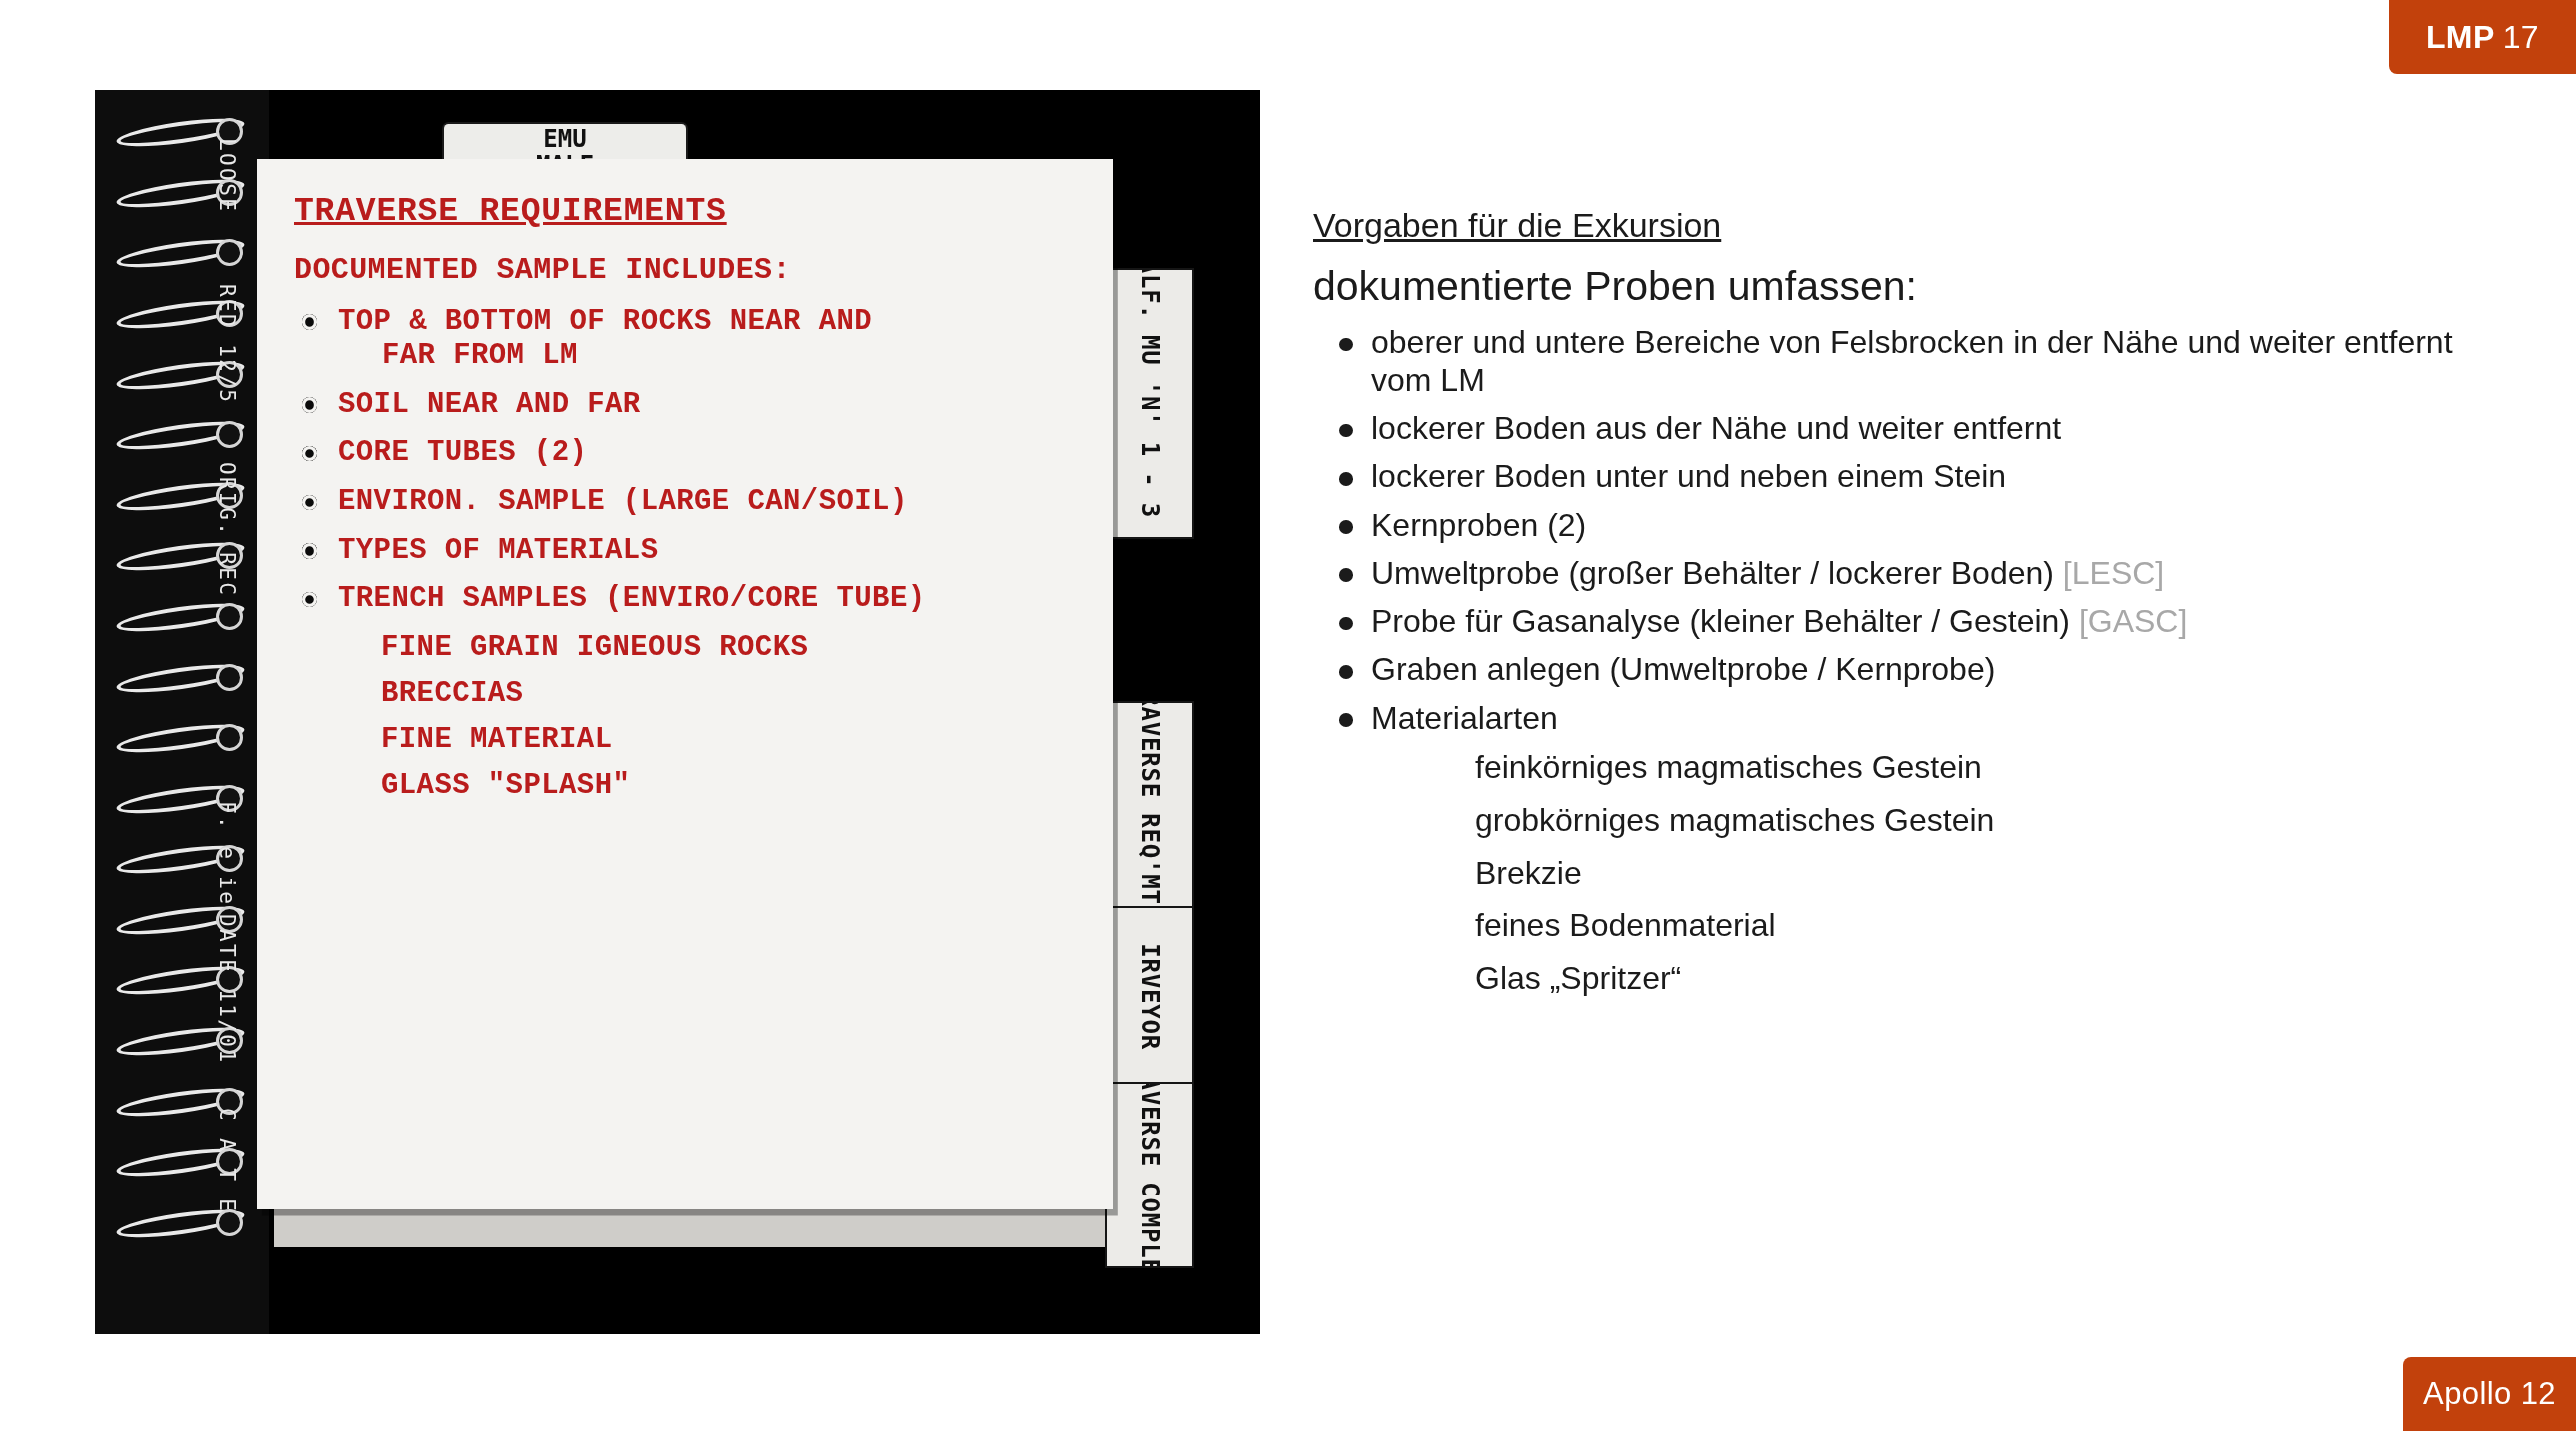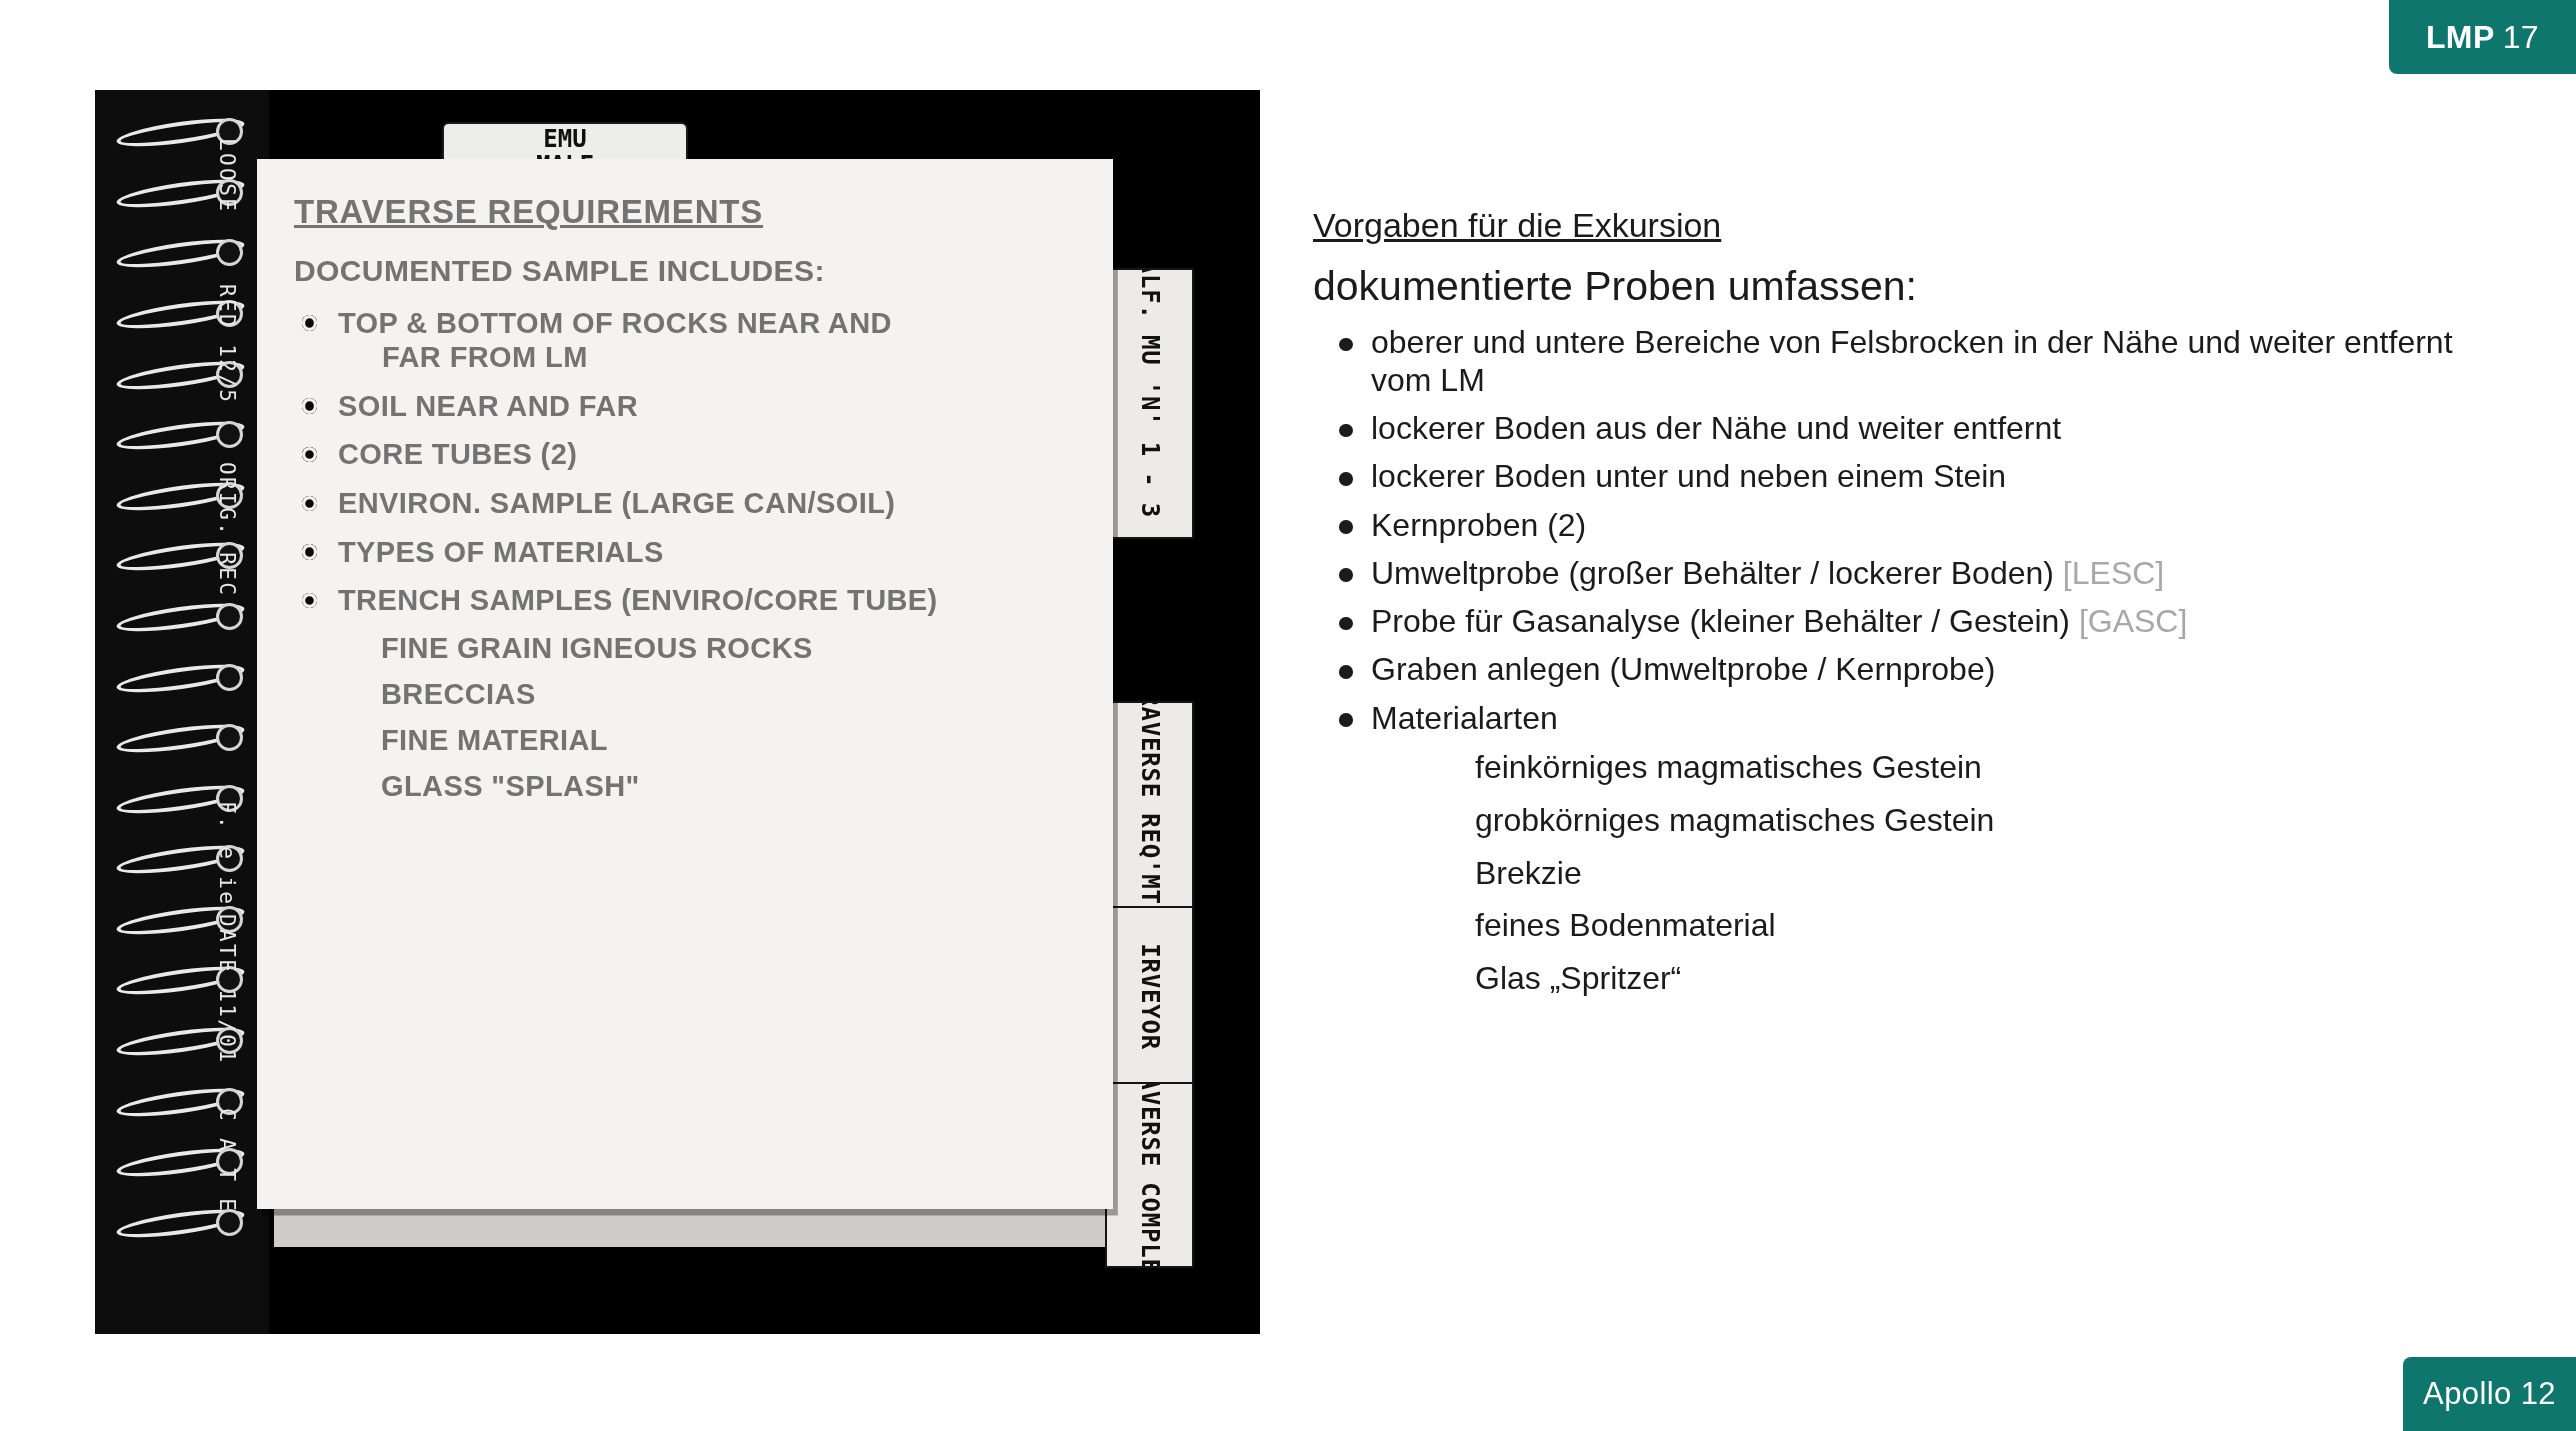--- a/index.html
+++ b/index.html
@@ -11,21 +11,21 @@
     width: 2576px;
     height: 1431px;
     position: relative;
     font-family: "Liberation Sans", sans-serif;
     overflow: hidden;
   }
 
   
   .corner-badge {
     position: absolute;
-    background: #0f766e;
+    background: #c2410c;
     color: #ffffff;
     display: flex;
     align-items: center;
     justify-content: center;
     letter-spacing: 0.4px;
   }
   #badge-top {
     top: 0;
     right: 0;
     width: 187px;
@@ -167,22 +167,22 @@
   #side-tab-2 { top: 611px;  height: 206px; }
   #side-tab-3 { top: 816px; height: 178px; }
   #side-tab-4 { top: 992px; height: 182px; }
 
   
   #card-content {
     position: absolute;
     left: 37px;
     top: 34px;
     width: 792px;
-    color: #737373;
-    font-family: Liberation Sans, sans-serif;
+    color: #b91c1c;
+    font-family: Liberation Mono, monospace;
   }
   #card-title {
     font-size: 33px;
     font-weight: bold;
     letter-spacing: 0.8px;
     text-decoration: underline;
     margin-bottom: 22.6px;
   }
   #card-subtitle {
     font-size: 30px;

